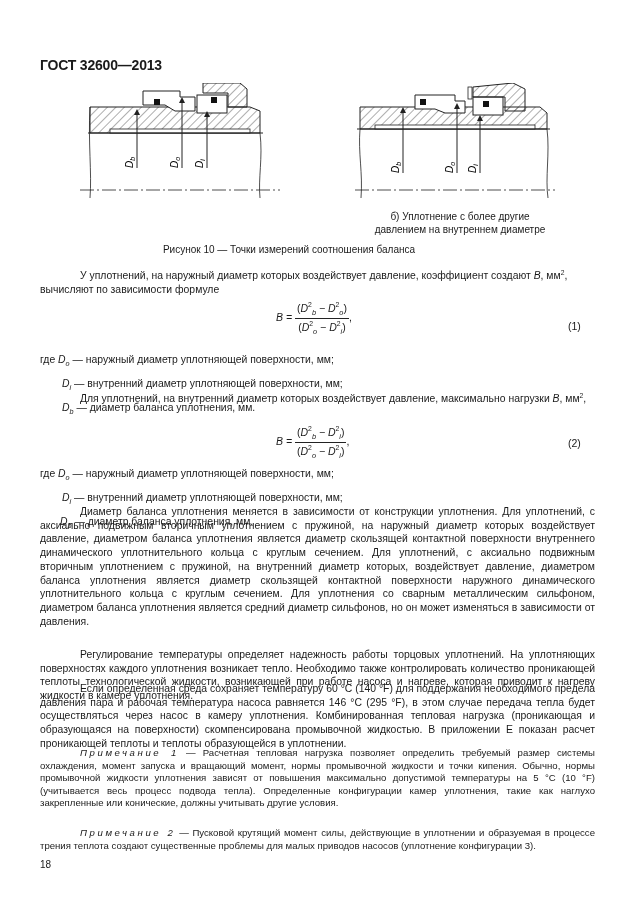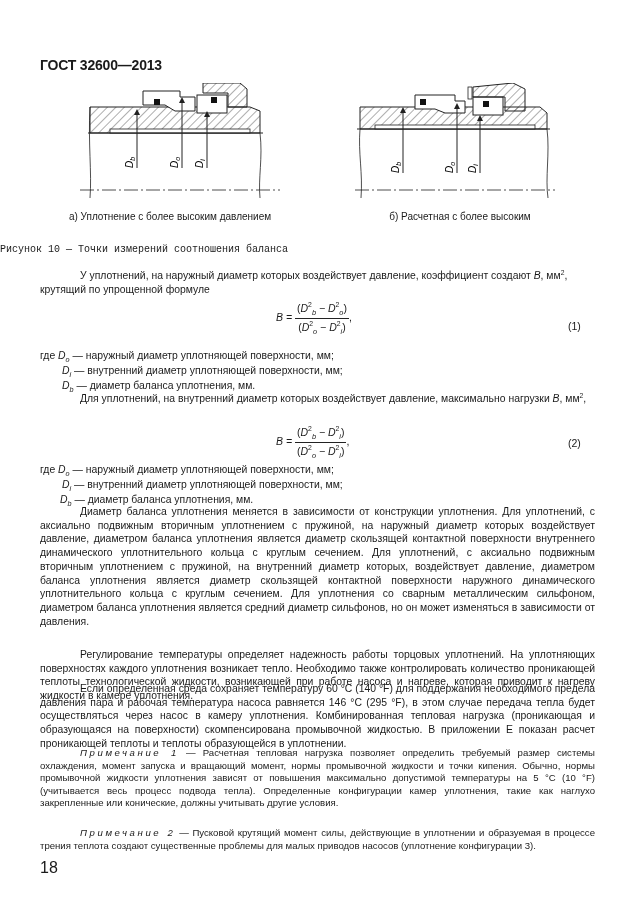--- a/index.html
+++ b/index.html
@@ -1,34 +1,34 @@
 <!DOCTYPE html>
 <html><head>
 <meta charset="utf-8">
 <style>
   html, body { margin:0; padding:0; background:#fff; }
   body { width:630px; height:913px; position:relative; overflow:hidden;
          font-family:"Liberation Sans", sans-serif; color:#1a1a1a; }
   .hdr { position:absolute; left:40px; top:49px; font-size:14px; font-weight:bold; letter-spacing:-0.2px;margin-top:8px; }
   .fig { position:absolute; }
   .cap { position:absolute; font-size:10px; text-align:center; line-height:13px; }
-  .figtitle { position:absolute; left:0; width:578px; top:244px; font-size:10px;font-family:Liberation Mono, monospace; }
+  .figtitle { position:absolute; left:0; width:578px; top:244px; text-align:center; font-size:10px; }
   .p { position:absolute; left:40px; width:555px; font-size:10.4px; line-height:13.7px; text-align:justify; }
   .ind { text-indent:40px; }
   .formula { position:absolute; font-family:"Liberation Sans", sans-serif; font-size:10.5px; }
   .fnum { position:absolute; font-size:10.5px; }
   .frac { display:inline-block; vertical-align:middle; text-align:center; }
   .frac .num { display:block; border-bottom:1px solid #222; padding:0 2px 1px; }
   .frac .den { display:block; padding:1px 2px 0; }
   .it { font-style:italic; }
-  .where { position:absolute; left:40px; font-size:10.4px; line-height:11px; }
+  .where { position:absolute; left:40px; font-size:10.4px; line-height:20px; }
   .where .row { white-space:nowrap; }
   .note { position:absolute; left:40px; width:555px; font-size:9.6px; line-height:12.6px; text-align:justify; }
   .sp { letter-spacing:2.6px;font-style:italic; }
-  .pnum { position:absolute; left:40px; top:859px; font-size:16px; }
+  .pnum { position:absolute; left:40px; top:859px; font-size:10px; }
   sub { font-size:70%; }
   sup { font-size:65%; }
 </style>
 </head>
 <body>
 
 <div class="hdr">ГОСТ 32600—2013</div>
 
 <svg class="fig" style="left:80px;top:83px" width="210" height="120" viewBox="0 0 210 120">
   <defs>
@@ -57,21 +57,20 @@
     <path d="M54 32 L57 26 L60 32 Z" fill="#222"></path>
   <line x1="102" y1="85" x2="102" y2="18" stroke="#222" stroke-width="1"></line>
     <path d="M99 20 L102 14 L105 20 Z" fill="#222"></path>
   <line x1="127" y1="85" x2="127" y2="32" stroke="#222" stroke-width="1"></line>
     <path d="M124 34 L127 28 L130 34 Z" fill="#222"></path>
   <text x="53" y="85" font-size="10" font-style="italic" font-family="Liberation Sans, sans-serif" transform="rotate(-90 53 85)">D<tspan font-size="7" dy="2">b</tspan></text>
   <text x="98" y="85" font-size="10" font-style="italic" font-family="Liberation Sans, sans-serif" transform="rotate(-90 98 85)">D<tspan font-size="7" dy="2">o</tspan></text>
   <text x="123" y="85" font-size="10" font-style="italic" font-family="Liberation Sans, sans-serif" transform="rotate(-90 123 85)">D<tspan font-size="7" dy="2">i</tspan></text>
 </svg>
 <div class="cap" style="left:40px;width:260px;top:210px;">
-  <div>а) Уплотнение с более высоким давлением</div>
 </div>
 
 <svg class="fig" style="left:355px;top:83px" width="210" height="120" viewBox="0 0 210 120">
   <path d="M5 24 L185 24 L192 30 L192 46 L5 46 Z" fill="url(#hatch)" stroke="#222" stroke-width="1"></path>
   <rect x="20" y="42" width="160" height="4" fill="#fff" stroke="#222" stroke-width="0.8"></rect>
   <line x1="2" y1="46" x2="195" y2="46" stroke="#222" stroke-width="1.2"></line>
   <path d="M60 12 L100 12 L100 18 L110 18 L110 30 L90 30 L80 26 L60 26 Z" fill="#fff" stroke="#222" stroke-width="1"></path>
   <rect x="65" y="16" width="6" height="6" fill="#111"></rect>
   <rect x="118" y="14" width="30" height="18" fill="#fff" stroke="#222" stroke-width="1"></rect>
   <rect x="128" y="18" width="6" height="6" fill="#111"></rect>
@@ -84,28 +83,29 @@
     <path d="M45 30 L48 24 L51 30 Z" fill="#222"></path>
   <line x1="102" y1="90" x2="102" y2="24" stroke="#222" stroke-width="1"></line>
     <path d="M99 26 L102 20 L105 26 Z" fill="#222"></path>
   <line x1="125" y1="90" x2="125" y2="36" stroke="#222" stroke-width="1"></line>
     <path d="M122 38 L125 32 L128 38 Z" fill="#222"></path>
   <text x="44" y="90" font-size="10" font-style="italic" font-family="Liberation Sans, sans-serif" transform="rotate(-90 44 90)">D<tspan font-size="7" dy="2">b</tspan></text>
   <text x="98" y="90" font-size="10" font-style="italic" font-family="Liberation Sans, sans-serif" transform="rotate(-90 98 90)">D<tspan font-size="7" dy="2">o</tspan></text>
   <text x="121" y="90" font-size="10" font-style="italic" font-family="Liberation Sans, sans-serif" transform="rotate(-90 121 90)">D<tspan font-size="7" dy="2">i</tspan></text>
 </svg>
 <div class="cap" style="left:335px;width:250px;top:210px;">
-  <div>б) Расчетная с более высоким</div>
+  <div>б) Уплотнение с более другие</div>
+  <div>давлением на внутреннем диаметре</div>
 </div>
 
 <div class="figtitle">Рисунок 10 — Точки измерений соотношения баланса</div>
 
 <div class="p" style="top:266px;">
   <div class="ind"><span>У уплотнений, на наружный диаметр которых воздействует давление, коэффициент создают</span> <span class="it">B</span><span>, мм</span><sup>2</sup><span>,</span></div>
-  <div>крутящий по упрощенной формуле</div>
+  <div>вычисляют по зависимости формуле</div>
 </div>
 
 <div class="formula" style="left:276px;top:301px;">
   <span class="it">B =</span>
   <span class="frac">
     <span class="num">(<i>D</i><sup>2</sup><sub class="it">b</sub> <span>−</span> <i>D</i><sup>2</sup><sub class="it">o</sub>)</span>
     <span class="den">(<i>D</i><sup>2</sup><sub class="it">o</sub> <span>−</span> <i>D</i><sup>2</sup><sub class="it">i</sub>)</span>
   </span>,
 </div>
 <div class="fnum" style="left:568px;top:320px;">(1)</div>

